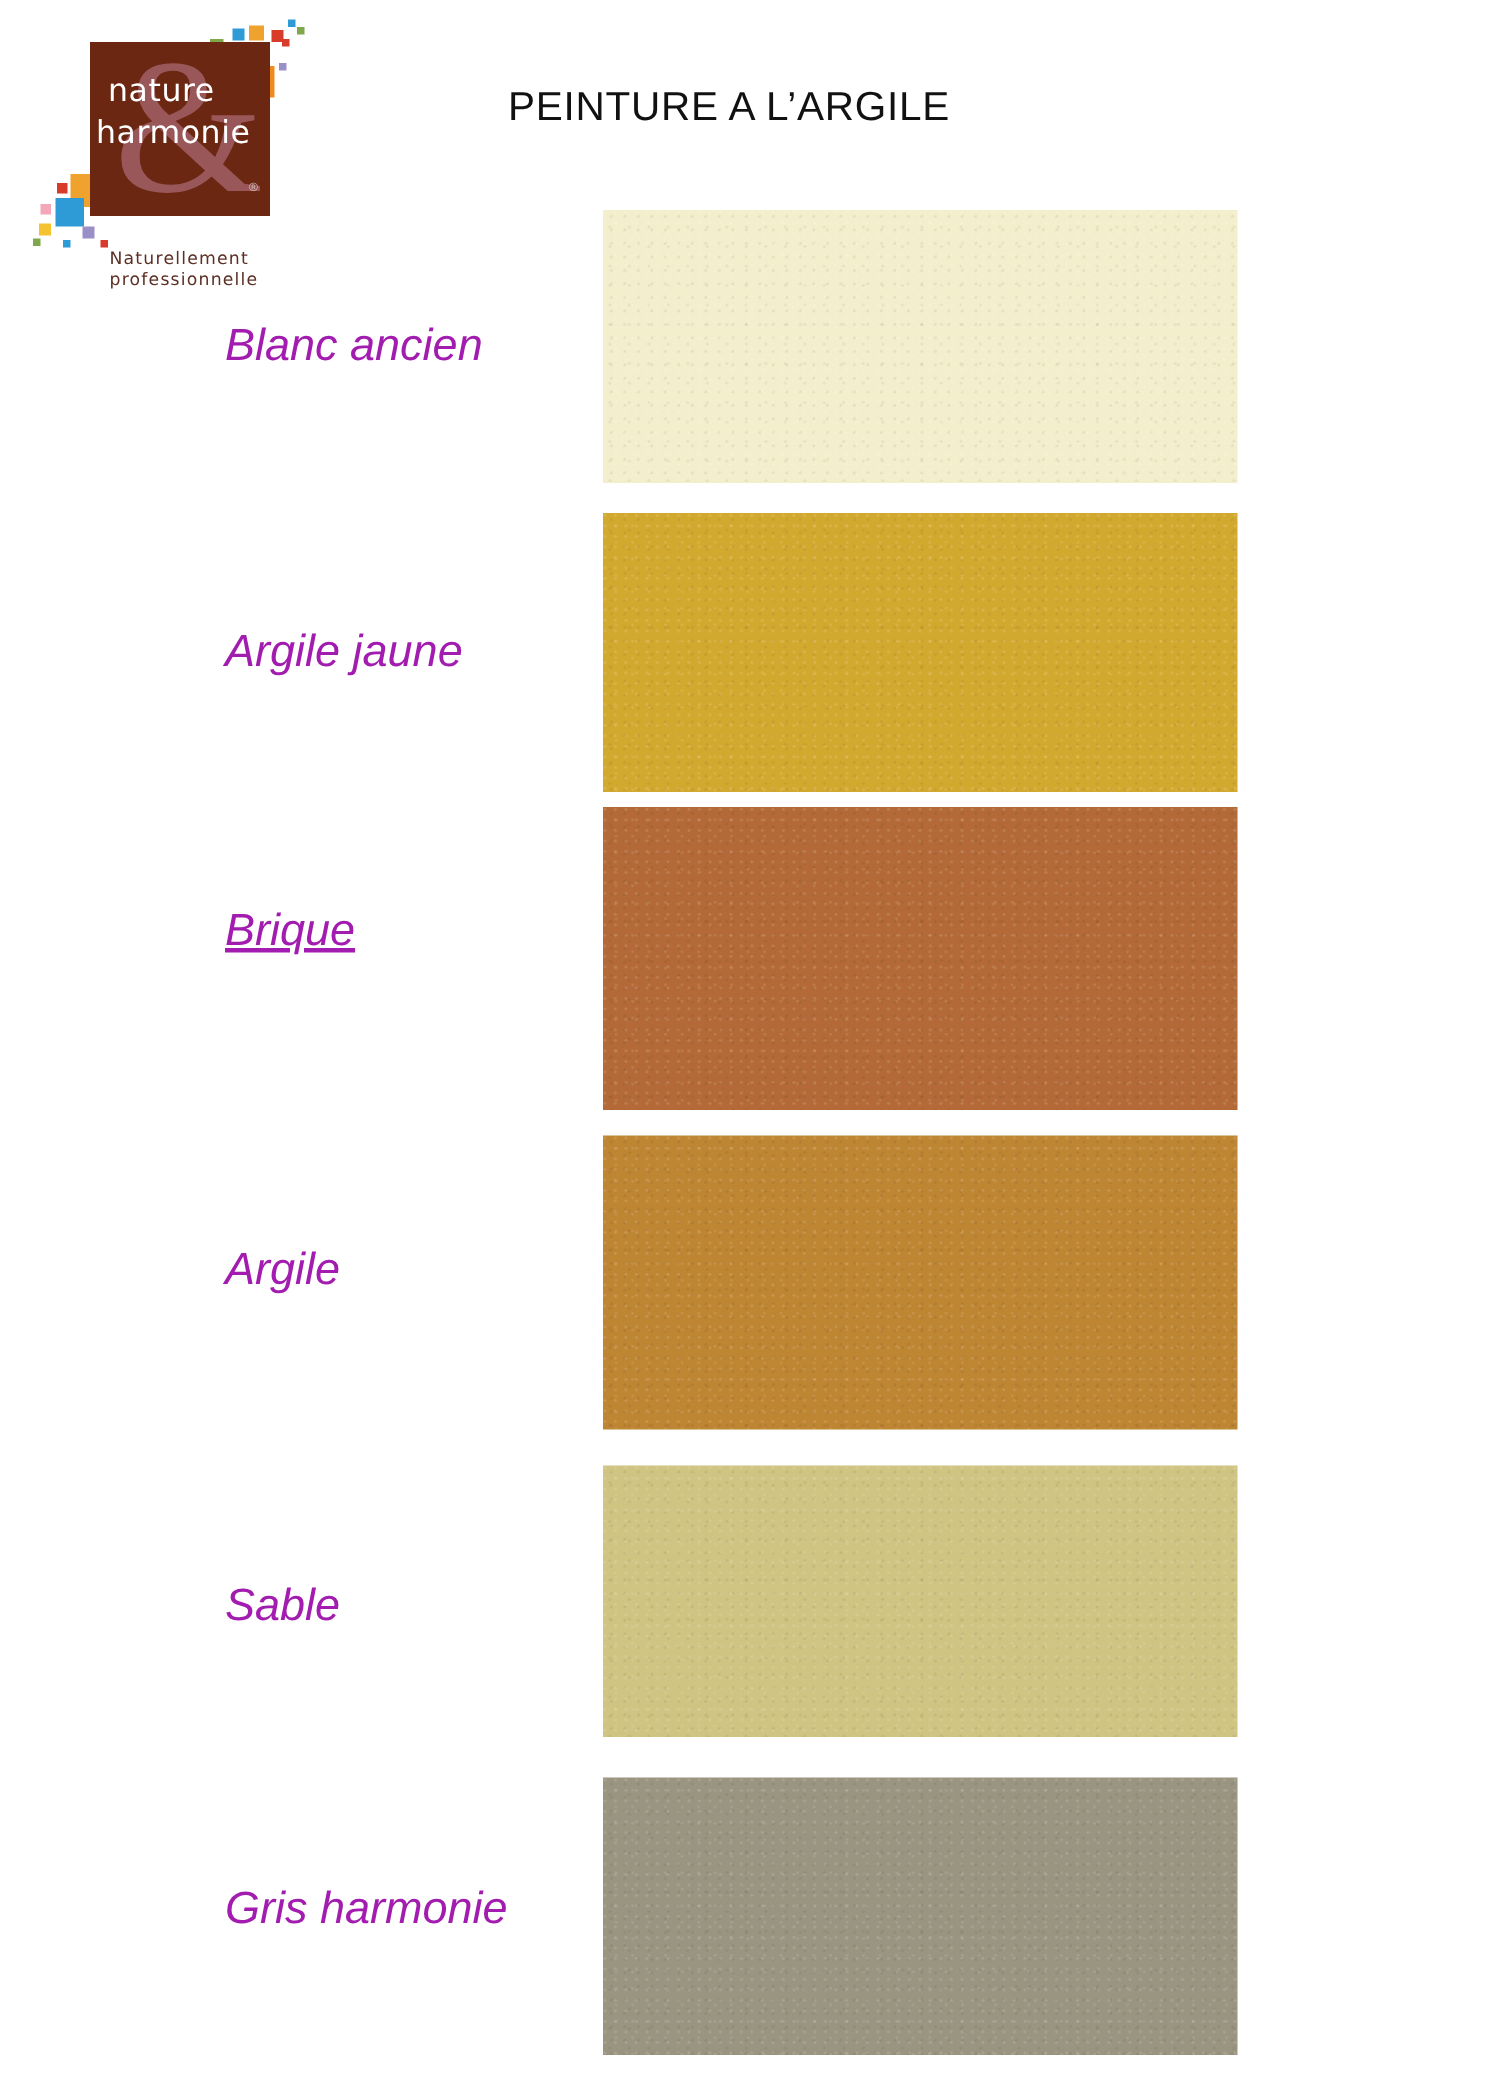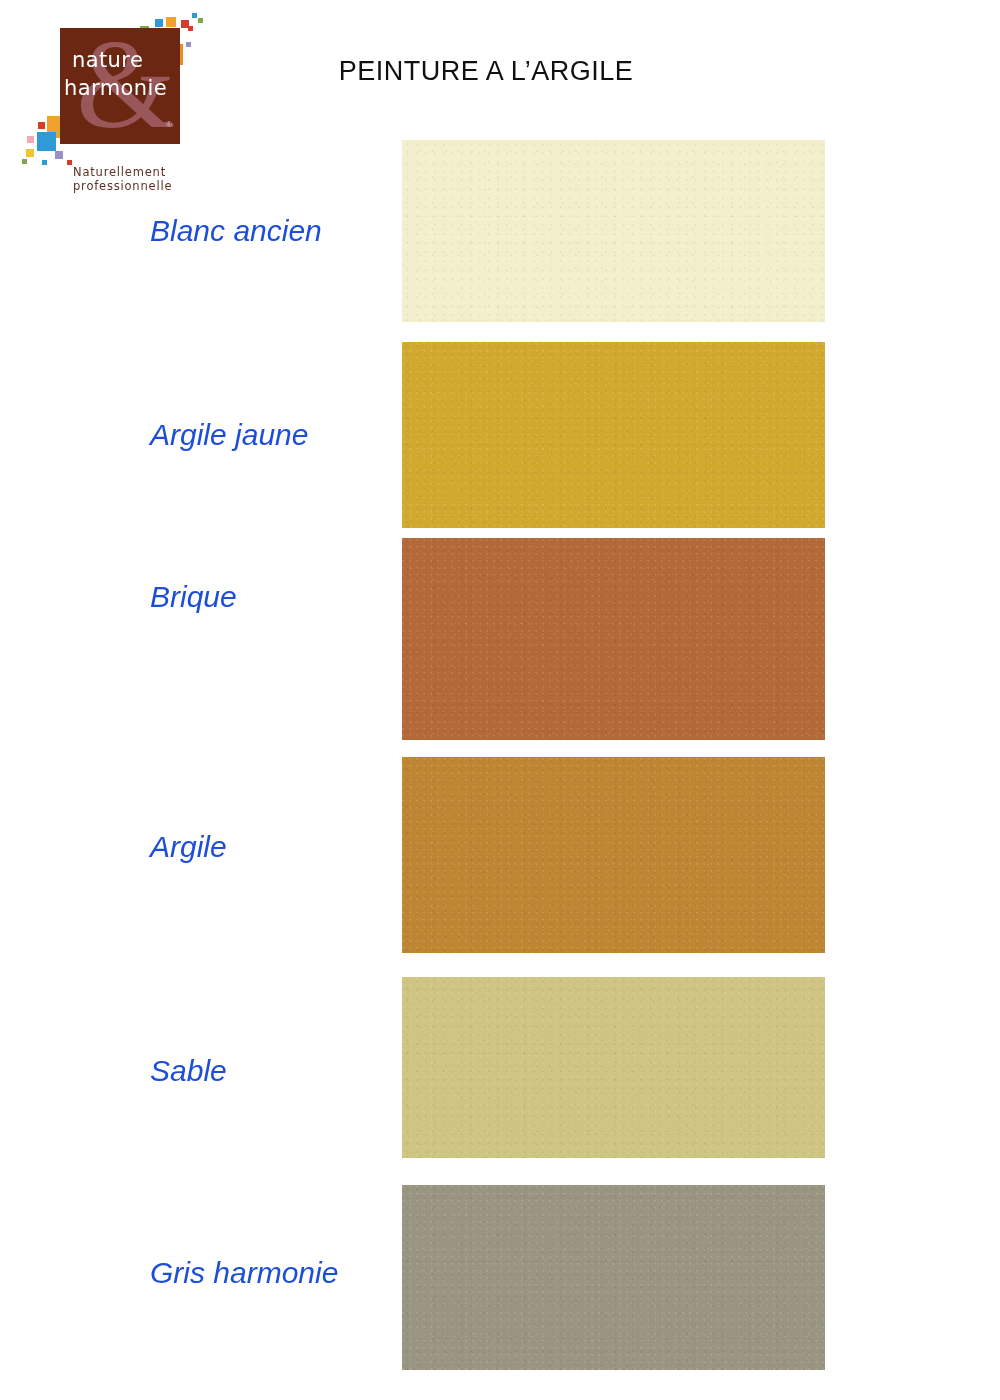--- a/index.html
+++ b/index.html
@@ -108,21 +108,21 @@
       radial-gradient(circle at 62% 48%, rgba(0,0,0,.06) 0 1px, transparent 1px),
       radial-gradient(circle at 81% 77%, rgba(255,255,255,.10) 0 1px, transparent 1px),
       radial-gradient(circle at 35% 88%, rgba(0,0,0,.05) 0 1px, transparent 1px);
     background-size: 7px 7px, 9px 9px, 11px 11px, 13px 13px;
   }
   .label {
     position: absolute;
     left: 150px;
     font-style: italic;
     font-size: 30px;
-    color: #1d4ed8;
+    color: #a21caf;
     white-space: nowrap;
     font-family: "Liberation Sans", sans-serif;
   }
 </style>
 </head>
 <body>
 
 <div id="logo-block">
   <div id="logo-decor">
       <div class="sq" style="left: 126px; top: 22px; width: 9px; height: 9px; background: rgb(127, 168, 74);"></div>
@@ -167,21 +167,21 @@
         <div class="grain"></div>
       </div>
     </div>
     <div class="row">
       <div class="label" style="top: 418px;">Argile jaune</div>
       <div class="swatch" style="top: 342px; height: 186px; background: rgb(210, 169, 47);">
         <div class="grain"></div>
       </div>
     </div>
     <div class="row">
-      <div class="label" style="top: 580px;">Brique</div>
+      <div class="label" style="top: 604px; text-decoration: underline;">Brique</div>
       <div class="swatch" style="top: 538px; height: 202px; background: rgb(179, 106, 56);">
         <div class="grain"></div>
       </div>
     </div>
     <div class="row">
       <div class="label" style="top: 830px;">Argile</div>
       <div class="swatch" style="top: 757px; height: 196px; background: rgb(190, 133, 51);">
         <div class="grain"></div>
       </div>
     </div>

